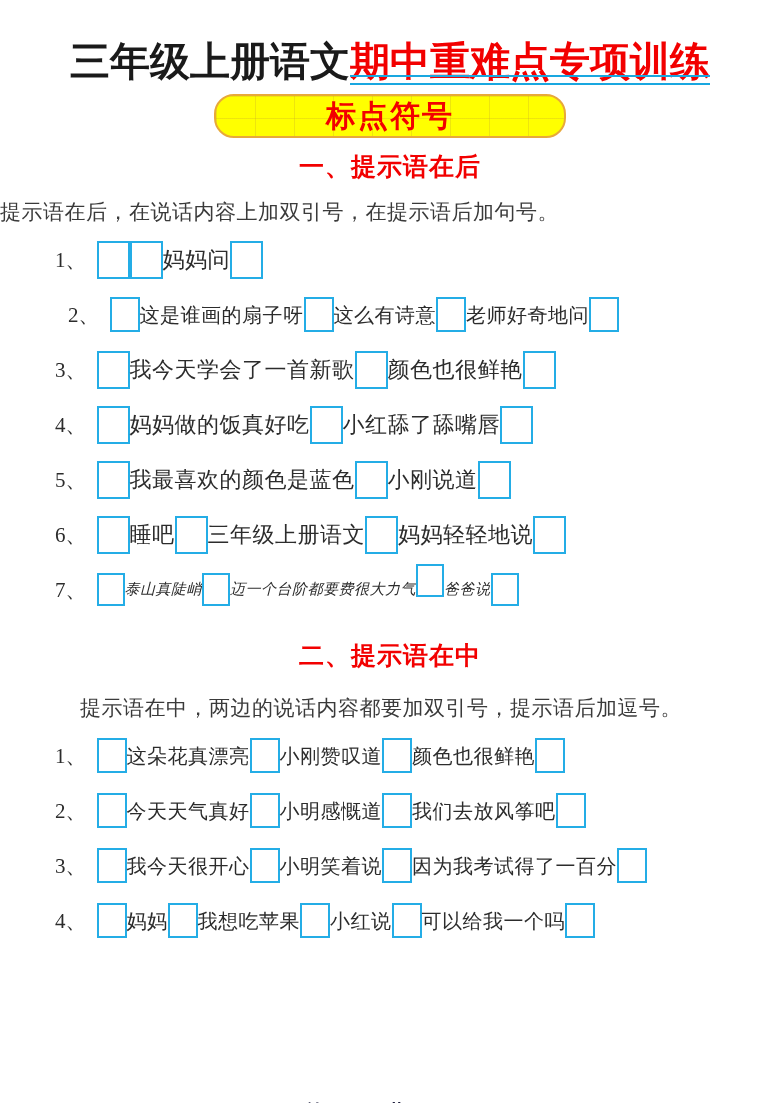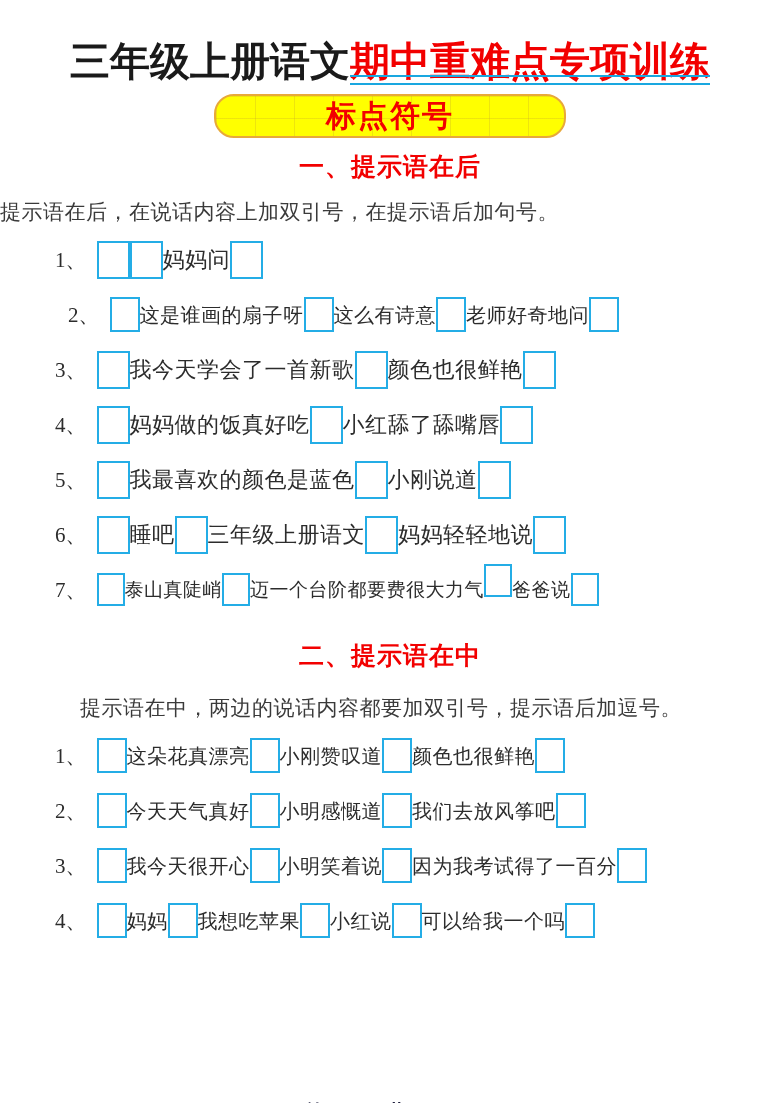--- a/index.html
+++ b/index.html
@@ -149,21 +149,21 @@
     letter-spacing: 0px;
   }
   .qtext {
     font-family: "Liberation Serif", "DejaVu Serif", serif;
     font-size: 22px;
     color: #2c2c2c;
     letter-spacing: 0.5px;
     line-height: 1;
   }
   .qtext.sm { font-size: 20px; }
-  .qtext.xs { font-size: 19px; }
+  .qtext.xs { font-size: 15px; font-style: italic; }
 
   .blank {
     display: inline-block;
     width: 33px;
     height: 38px;
     border: 2px solid #24ade6;
     background: #ffffff;
     box-sizing: border-box;
     flex: 0 0 auto;
   }

